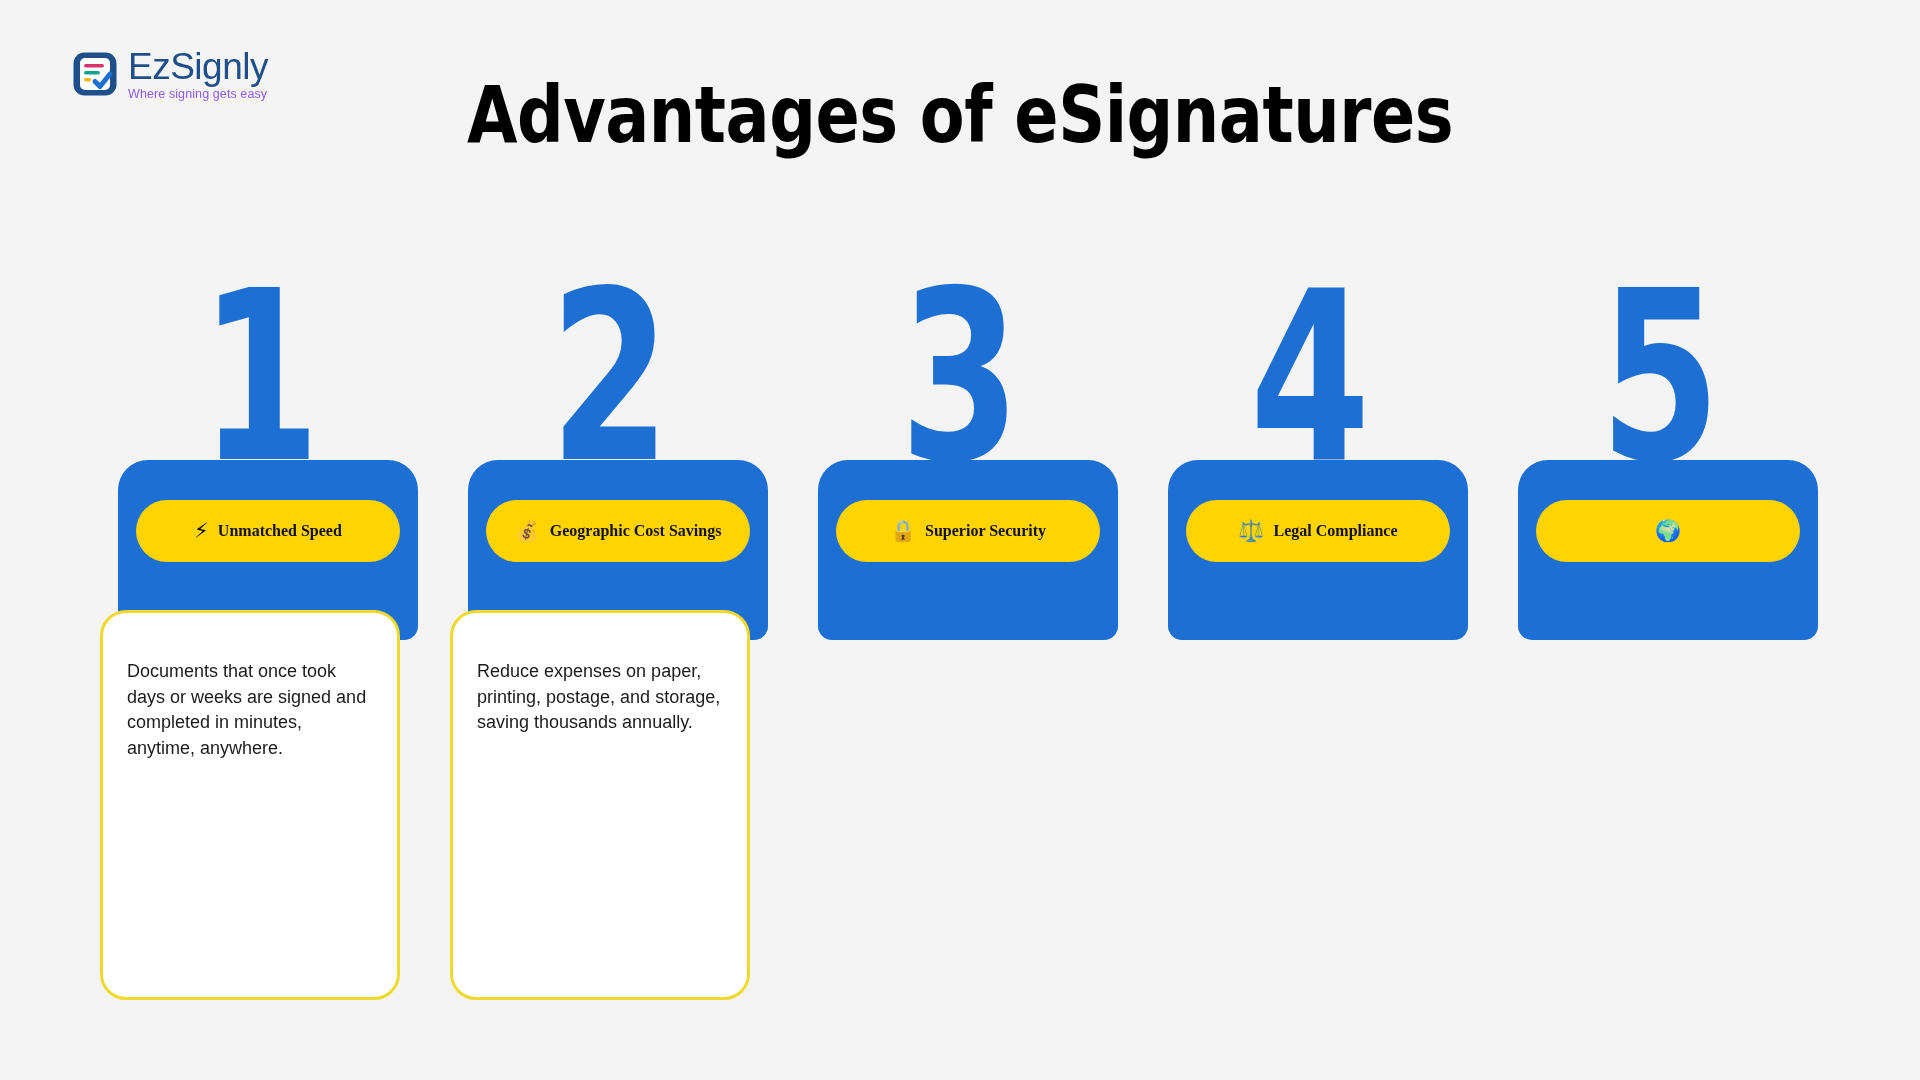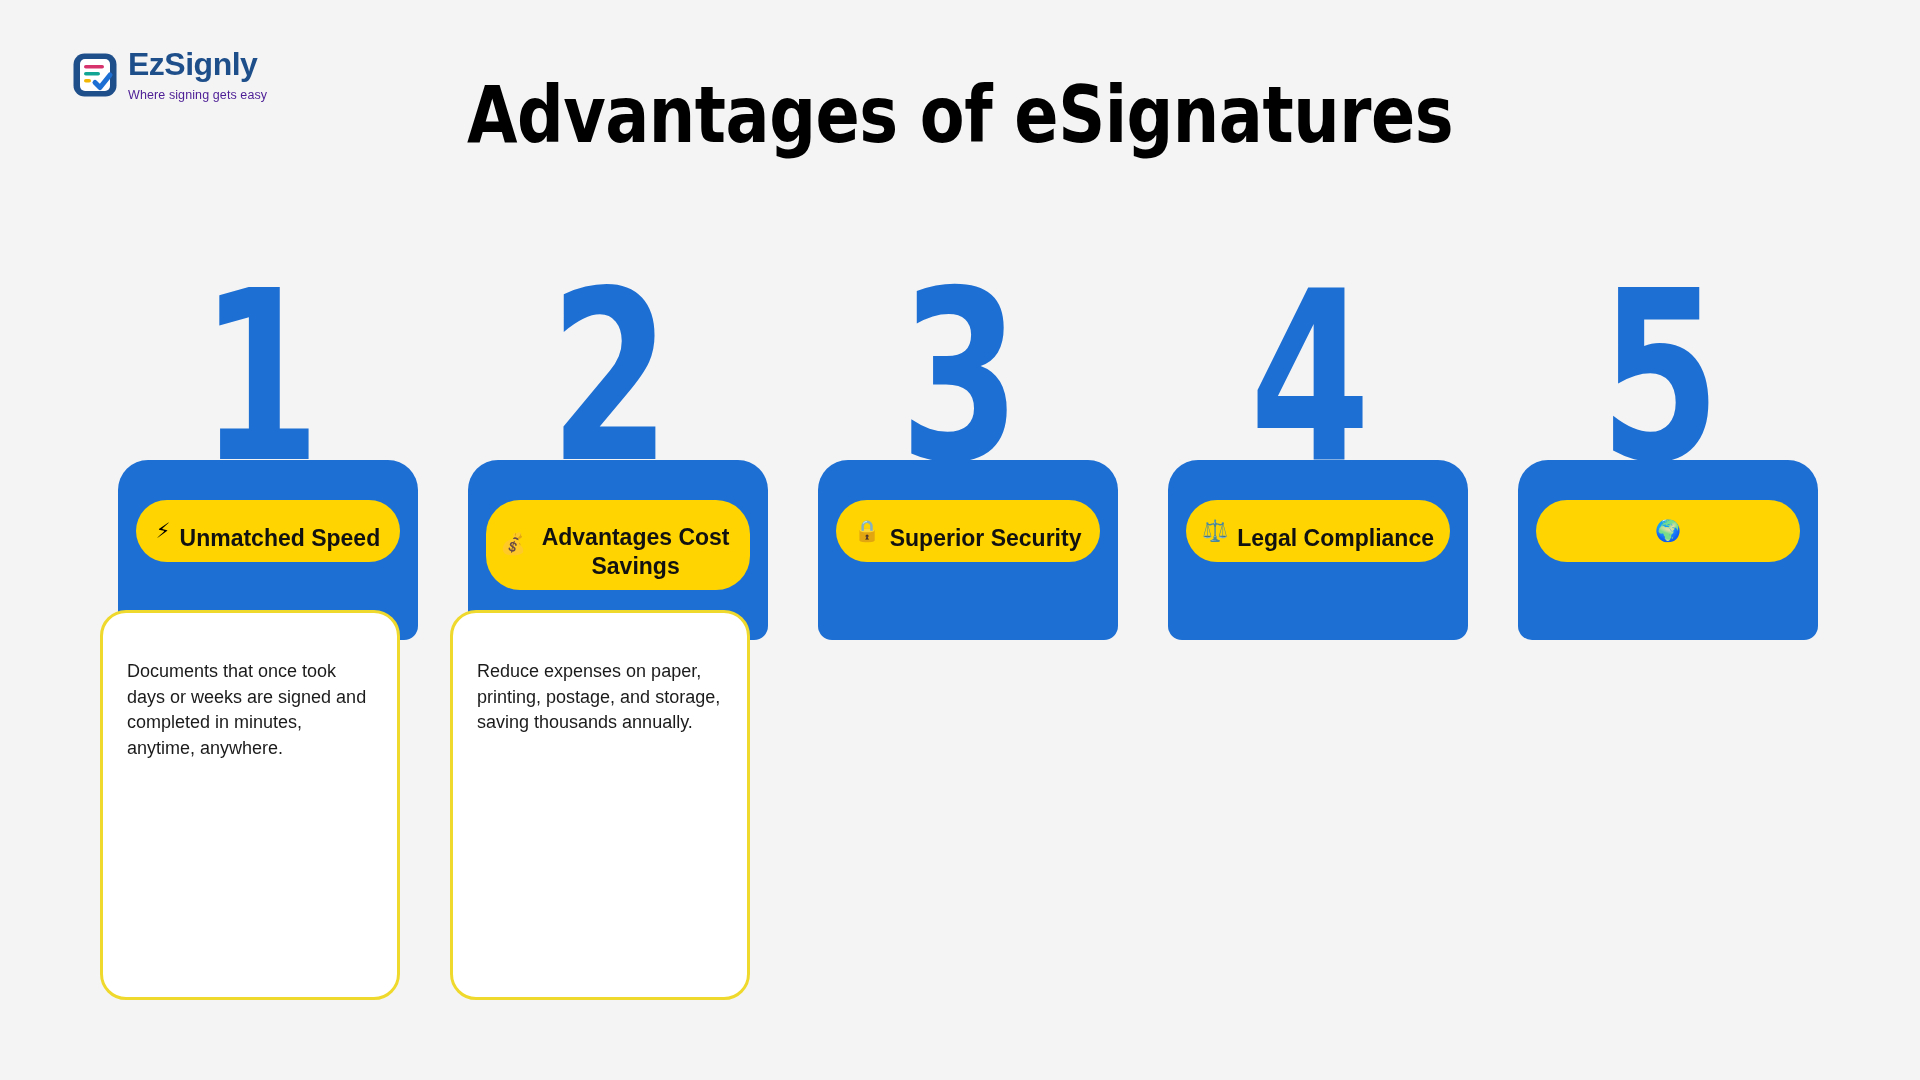--- a/index.html
+++ b/index.html
@@ -11,25 +11,25 @@
     overflow:hidden;
   }
 
   .stage { position:relative; width:1920px; height:1080px; background:#f4f4f4; }
 
   
   .logo { position:absolute; left:72px; top:48px; display:flex; align-items:center; gap:10px; }
   .logo-mark { width:46px; height:46px; flex:none; }
   .logo-text { display:flex; flex-direction:column; line-height:1; }
   .logo-word {
-    font-size:32px; font-weight:bold; color:#1f4f8b;
+    font-size:37px; font-weight:normal; color:#1f4f8b;
     letter-spacing:-0.5px; font-family:"Liberation Sans", sans-serif;
   }
   .logo-tag {
-    font-size:12.5px; color:#4c1d95; margin-top:9px; letter-spacing:0.1px;
+    font-size:12.5px; color:#8b5cf6; margin-top:3px; letter-spacing:0.1px;
     font-family:"Liberation Sans", sans-serif;
   }
 
   
   .title {
     position:absolute; left:0; right:0; top:70px;
     text-align:center;
     font-size:78px; font-weight:bold; color:#000;
     font-family:"Liberation Sans Narrow","DejaVu Sans Condensed","Liberation Sans", sans-serif;
     letter-spacing:-0.5px;
@@ -72,24 +72,23 @@
     border-radius:34px;
     display:flex; align-items:center; justify-content:center;
     gap:9px;
     padding:9px 14px;
     z-index:3;
     text-align:center;
   }
   .badge-emoji { font-size:21px; line-height:1; flex:none;
     font-family:"DejaVu Sans", sans-serif; }
   .badge-label {
-    font-size:23px; font-weight:bold; color:#111;
+    font-size:16px; font-weight:bold; color:#111;
     line-height:1.25;
-    font-family:Liberation Sans, sans-serif;
-    margin-top:14px;
+    font-family:Liberation Serif, serif;
   }
 
   
   .body-card {
     position:absolute; left:0px; top:330px;
     width:300px; height:390px;
     background:#ffffff;
     border:3px solid #efd92c;
     border-radius:26px;
     z-index:4;
@@ -136,21 +135,21 @@
       <div class="body-card">
         <div class="body-text">Documents that once took days or weeks are signed and completed in minutes, anytime, anywhere.</div>
       </div>
     </div>
 
     <div class="col">
       <div class="numeral">2</div>
       <div class="blue-panel"></div>
       <div class="badge">
         <span class="badge-emoji">💰</span>
-        <span class="badge-label">Advantages Cost Savings</span>
+        <span class="badge-label">Geographic Cost Savings</span>
       </div>
       <div class="body-card">
         <div class="body-text">Reduce expenses on paper, printing, postage, and storage, saving thousands annually.</div>
       </div>
     </div>
 
     <div class="col">
       <div class="numeral">3</div>
       <div class="blue-panel"></div>
       <div class="badge">

